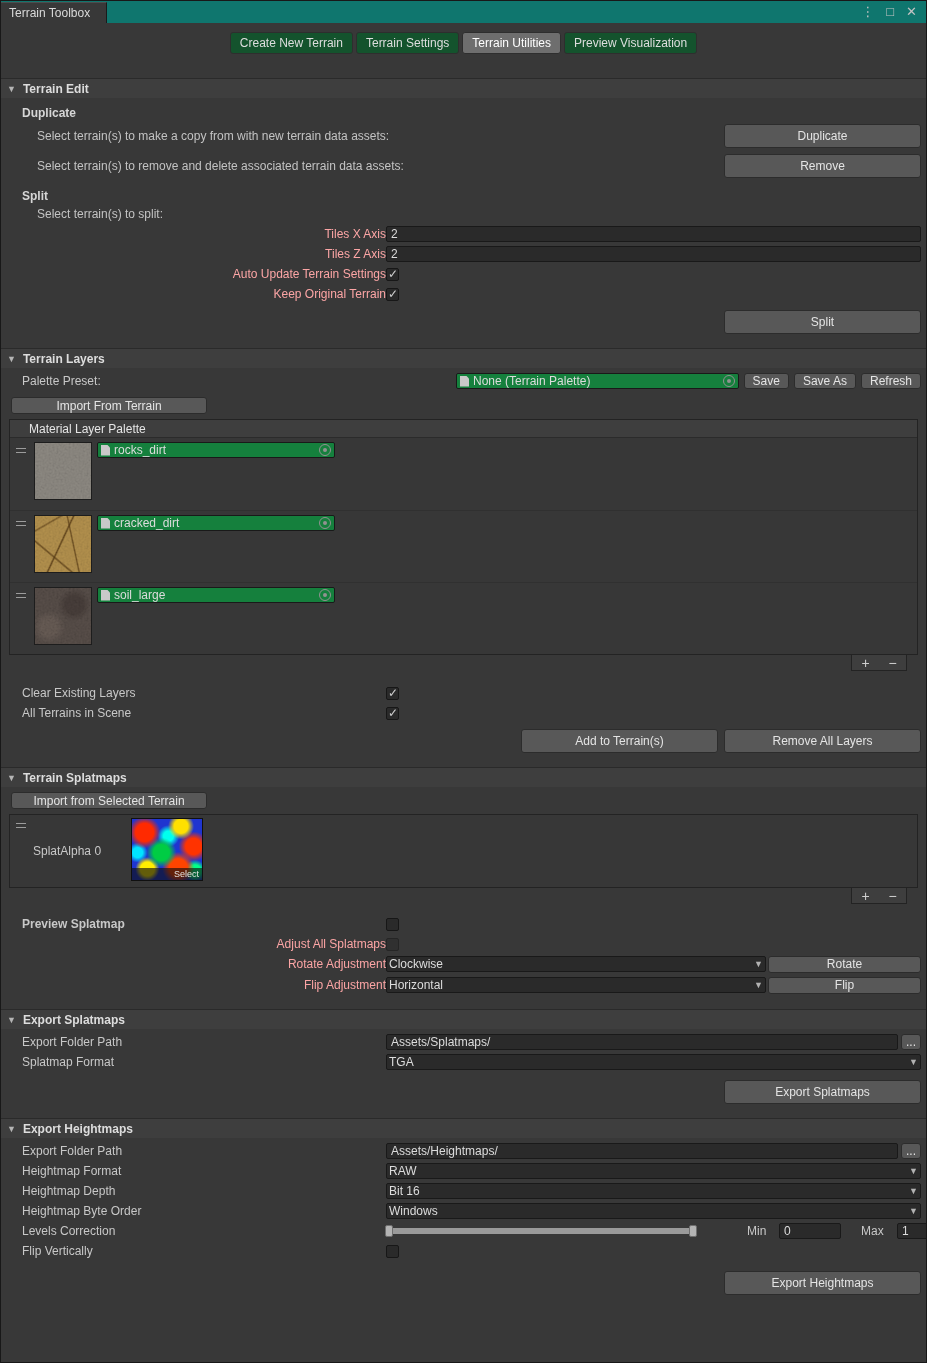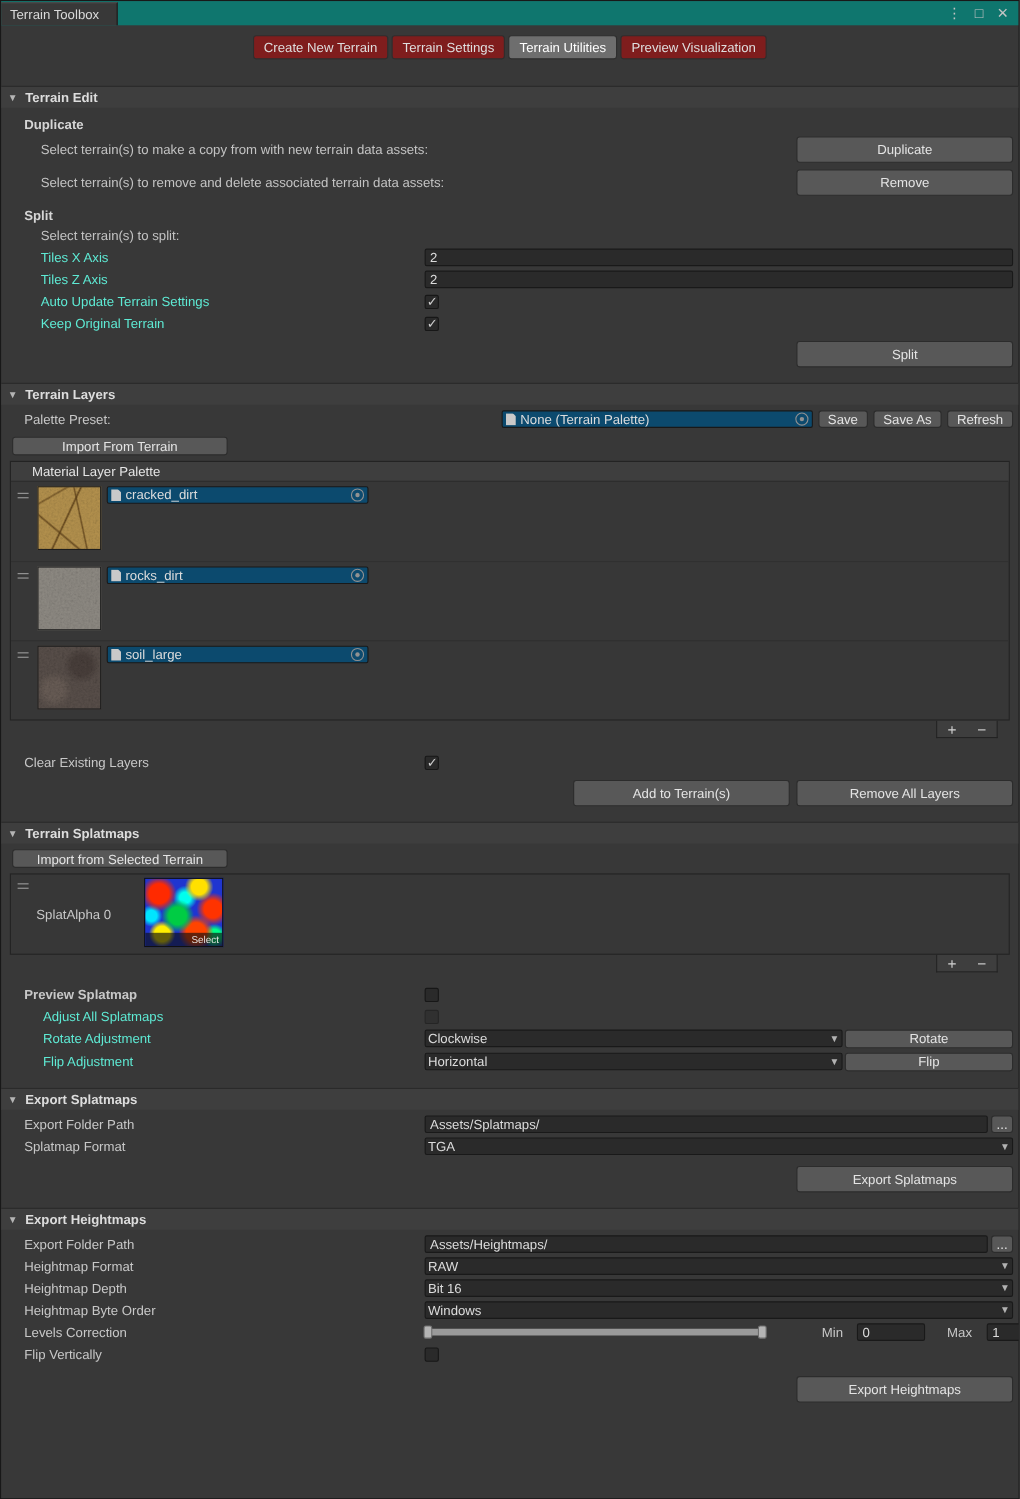--- a/index.html
+++ b/index.html
@@ -11,21 +11,21 @@
   }
   
   .titlebar { height:22px; background:#0f766e; display:flex; align-items:flex-end; }
   .doc-tab { height:21px; background:#383838; padding:0 16px 0 8px; display:flex; align-items:center;
              color:#dadada; border-top:1px solid #4d4d4d; border-right:1px solid #1a1a1a; }
   .win-controls { margin-left:auto; display:flex; align-items:center; gap:12px; padding-right:9px;
                   height:22px; color:#c4c4c4; font-size:13px; }
   .win-controls span { cursor:default; line-height:22px; }
   
   .toolbar { padding-top:9px; display:flex; justify-content:center; gap:3px; margin-bottom:24px; }
-  .tab-btn { height:22px; padding:0 9px; background:#7f1d1d; border:1px solid #2e2e2e; border-radius:3px;
+  .tab-btn { height:22px; padding:0 9px; background:#14532d; border:1px solid #2e2e2e; border-radius:3px;
              color:#dedede; display:flex; align-items:center; }
   .tab-btn.selected { background:#6e6e6e; color:#ffffff; }
   
   .section-header { height:20px; background:#3e3e3e; border-top:1px solid #2a2a2a;
                     display:flex; align-items:center; gap:7px; padding-left:6px;
                     font-weight:bold; color:#dddddd; margin-top:14px; }
   .section-header:first-of-type { margin-top:0; }
   .foldout-arrow { font-size:9px; color:#b5b5b5; }
   .subheading { font-weight:bold; color:#d6d6d6; padding-left:21px; margin-top:8px; height:15px; }
   .desc-row { display:flex; align-items:center; min-height:30px; padding:0 5px 0 36px; }
@@ -36,35 +36,35 @@
          display:flex; align-items:center; justify-content:center; cursor:default; flex:none; }
   .btn-wide { width:197px; height:24px; margin-left:auto; }
   .btn-row { display:flex; justify-content:flex-end; gap:6px; padding-right:5px; margin:6px 0; }
   .btn-row .btn { width:197px; height:24px; margin-left:0; }
   .btn-sm { height:16px; padding:0 8px; }
   .btn-med { width:153px; height:17px; margin-left:auto; }
   .btn-import { width:196px; height:17px; margin:5px 0 0 10px; }
   .btn-dots { width:20px; height:16px; margin-left:3px; }
   
   .field-row { display:flex; align-items:center; height:20px; padding:0 5px 0 36px; }
-  .flabel { width:349px; flex:none; color:#5eead4; }
+  .flabel { width:349px; flex:none; color:#fca5a5;text-align:right; }
   .flabel2 { width:364px; flex:none; color:#c8c8c8; }
   .tfield { flex:1; height:16px; background:#2a2a2a; border:1px solid #191919; border-radius:2px;
             color:#dcdcdc; padding:0 4px; display:flex; align-items:center; }
   .dropdown { height:16px; background:#2a2a2a; border:1px solid #191919; border-radius:2px;
               color:#dcdcdc; padding:0 2px; display:flex; align-items:center; }
   .dd-flex { flex:1; }
   .dd-fixed { width:380px; flex:none; }
   .dd-caret { margin-left:auto; font-size:9px; color:#b2b2b2; }
   .cb { width:13px; height:13px; background:#2a2a2a; border:1px solid #171717; border-radius:2px;
         position:relative; flex:none; }
   .cb.checked::after { content:"✓"; position:absolute; left:1px; top:-2px; font-size:12px; color:#cccccc; }
   .cb.dim { opacity:.55; }
   
-  .obj-field { height:16px; background:#0c4a6e; border:1px solid #191919; border-radius:2px;
+  .obj-field { height:16px; background:#15803d; border:1px solid #191919; border-radius:2px;
                display:flex; align-items:center; padding:0 3px; gap:4px; color:#dcdcdc; }
   .obj-icon { width:9px; height:11px; background:#c9c9c9; flex:none;
               clip-path:polygon(0 0, 6px 0, 9px 3px, 9px 11px, 0 11px); }
   .obj-text { flex:1; white-space:nowrap; overflow:hidden; }
   .picker { width:12px; height:12px; border:1px solid #919191; border-radius:50%;
             position:relative; flex:none; }
   .picker::after { content:""; position:absolute; left:3px; top:3px; width:4px; height:4px;
                    border-radius:50%; background:#919191; }
   
   .palette-row { display:flex; align-items:center; height:22px; padding:0 5px 0 21px; gap:5px; margin-top:2px; }
@@ -225,42 +225,42 @@
     <div class="btn btn-sm">Refresh</div>
   </div>
 
   <div class="btn btn-import">Import From Terrain</div>
 
   <div class="list-box">
     <div class="list-header">Material Layer Palette</div>
 
     <div class="layer-row">
       <span class="drag-handle"></span>
+      <div class="layer-thumb thumb-rocks">
+        <svg class="noise">
+            <rect width="100%" height="100%" filter="url(#grain)"></rect>
+          </svg>
+      </div>
+      <div class="obj-field layer-field">
+        <span class="obj-icon"></span>
+        <span class="obj-text">rocks_dirt</span>
+        <span class="picker"></span>
+      </div>
+    </div>
+
+    <div class="layer-row">
+      <span class="drag-handle"></span>
       <div class="layer-thumb thumb-cracked">
         <svg class="noise">
             <rect width="100%" height="100%" filter="url(#grain)"></rect>
           </svg>
       </div>
       <div class="obj-field layer-field">
         <span class="obj-icon"></span>
         <span class="obj-text">cracked_dirt</span>
-        <span class="picker"></span>
-      </div>
-    </div>
-
-    <div class="layer-row">
-      <span class="drag-handle"></span>
-      <div class="layer-thumb thumb-rocks">
-        <svg class="noise">
-            <rect width="100%" height="100%" filter="url(#grain)"></rect>
-          </svg>
-      </div>
-      <div class="obj-field layer-field">
-        <span class="obj-icon"></span>
-        <span class="obj-text">rocks_dirt</span>
         <span class="picker"></span>
       </div>
     </div>
 
     <div class="layer-row">
       <span class="drag-handle"></span>
       <div class="layer-thumb thumb-soil">
         <svg class="noise" style="opacity:.6">
             <rect width="100%" height="100%" filter="url(#grain)"></rect>
           </svg>
@@ -276,20 +276,24 @@
     <div class="pm-bar">
       <div class="pm-btn">+</div>
       <div class="pm-btn">−</div>
     </div>
   </div>
 
   <div class="field-row" style="padding-left:21px; margin-top:12px;">
     <span class="flabel2">Clear Existing Layers</span>
     <div class="cb checked"></div>
   </div>
+  <div class="field-row" style="padding-left:21px;">
+    <span class="flabel2">All Terrains in Scene</span>
+    <div class="cb checked"></div>
+  </div>
   <div class="btn-row">
     <div class="btn">Add to Terrain(s)</div>
     <div class="btn">Remove All Layers</div>
   </div>
 
   <div class="section-header">
     <span class="foldout-arrow">▼</span>
     <span>Terrain Splatmaps</span>
   </div>
 

